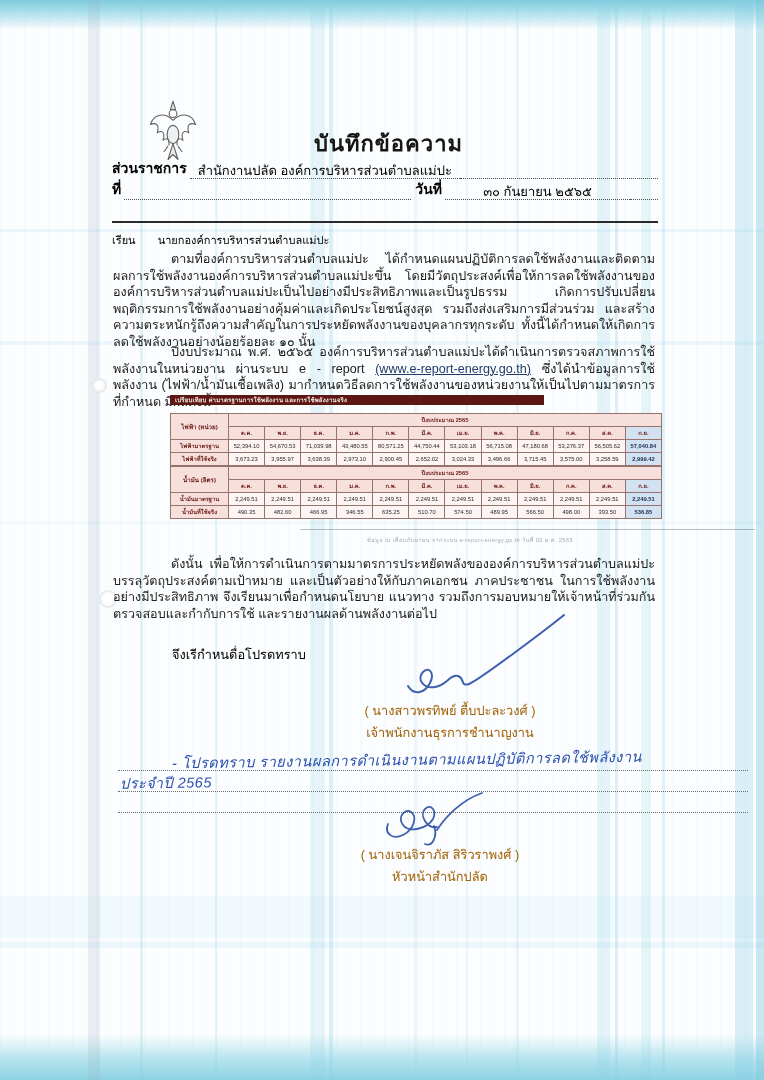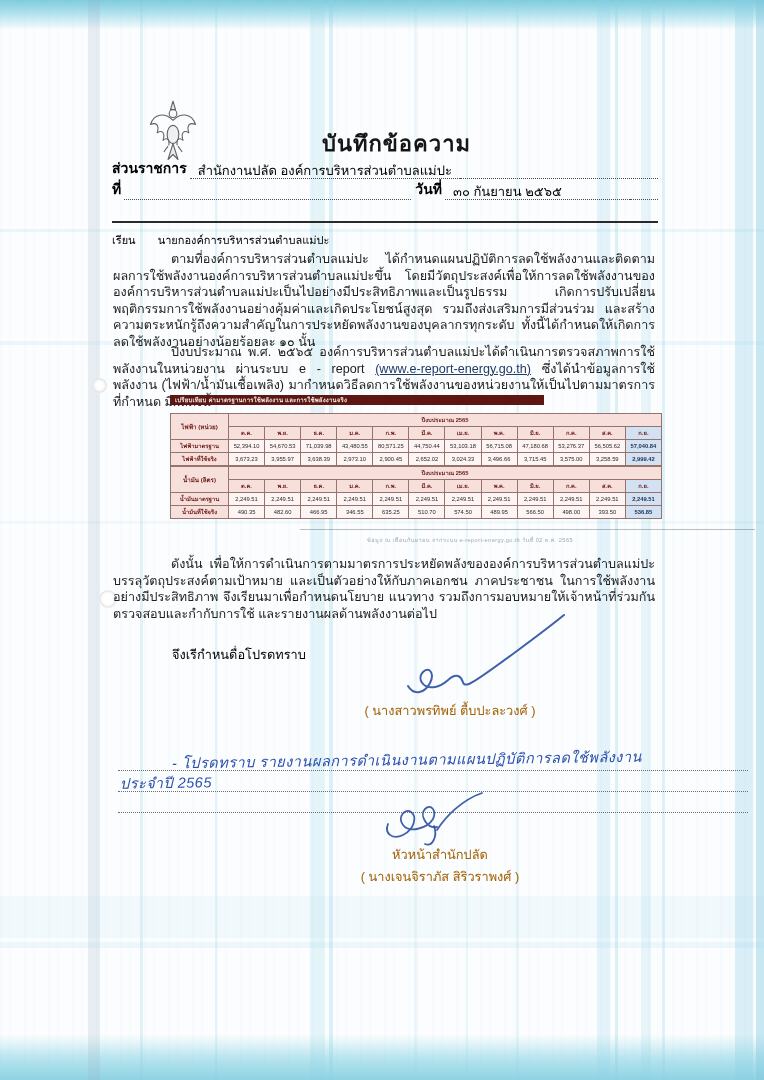--- a/index.html
+++ b/index.html
@@ -12,30 +12,30 @@
     background:linear-gradient(180deg,#7fccdd 0%,#a5dde9 35%,#d9f0f6 75%,rgba(255,255,255,0) 100%); }
   .band-bottom { position:absolute; left:0; top:1034px; width:764px; height:46px;
     background:linear-gradient(0deg,#8ed3e2 0%,#b5e3ee 45%,#e3f4f8 80%,rgba(255,255,255,0) 100%); }
   .streaks { position:absolute; inset:0; pointer-events:none;
     background-image:repeating-linear-gradient(90deg, rgba(140,210,230,0.05) 0 2px, transparent 2px 9px, rgba(140,210,230,0.03) 9px 11px, transparent 11px 24px); }
   .vstreak { position:absolute; top:0; height:1080px; pointer-events:none; }
   .hstreak { position:absolute; left:0; width:764px; pointer-events:none; }
   .hole { position:absolute; background:#ffffff; border-radius:50%;
     border:1px solid rgba(60,70,80,0.12); box-shadow:inset 0 0 3px rgba(80,90,100,0.25); }
 
-  .doc-title { position:absolute; left:124px; width:545px; top:126px; text-align:center;
+  .doc-title { position:absolute; left:116px; width:545px; top:126px; text-align:center;
     font-size:22px; font-weight:bold; letter-spacing:1px; color:#151515; }
 
   .fields { position:absolute; left:112px; width:546px; top:158px; font-size:13px; }
   .frow { display:flex; align-items:flex-end; height:21px; }
   .flabel { font-weight:bold; font-size:14px; white-space:nowrap; padding-right:3px; }
   .dotted { border-bottom:1.6px dotted #4b4b4b; line-height:15px; }
   .fill { flex:1 1 auto; }
   .fval { padding:0 8px; white-space:nowrap;margin-top:39px; }
-  .fval.center { }
+  .fval.center { text-align:center; }
   .divider { position:absolute; left:112px; width:546px; top:221px; border-top:2px solid #2a2a2a; }
 
   .salutation { position:absolute; left:112px; top:231px; font-size:11px; }
   .salutation .sl { margin-right:22px; }
 
   .para { position:absolute; left:113px; width:542px; font-size:12.6px; line-height:16.6px;
     text-align:justify; text-indent:58px; color:#202020; }
   .link { text-decoration:underline; color:#223a66; }
 
   
@@ -255,30 +255,31 @@
   <div class="footnote">ข้อมูล ณ เดือนกันยายน จากระบบ e-report-energy.go.th วันที่ 02 ต.ค. 2565</div>
 
   <div class="para" style="top:556px;">ดังนั้น เพื่อให้การดำเนินการตามมาตรการประหยัดพลังขององค์การบริหารส่วนตำบลแม่ปะบรรลุวัตถุประสงค์ตามเป้าหมาย  และเป็นตัวอย่างให้กับภาคเอกชน ภาคประชาชน ในการใช้พลังงานอย่างมีประสิทธิภาพ  จึงเรียนมาเพื่อกำหนดนโยบาย แนวทาง รวมถึงการมอบหมายให้เจ้าหน้าที่ร่วมกันตรวจสอบและกำกับการใช้ และรายงานผลด้านพลังงานต่อไป</div>
   <div class="closing">จึงเรีกำหนดื่อโปรดทราบ</div>
 
   <svg class="sig" style="left:398px;top:608px;width:172px;height:96px;" viewBox="0 0 172 96">
     <path d="M10,78 C16,88 27,85 32,75 C37,65 31,58 25,64 C19,70 24,81 37,79 C49,77 52,66 60,68 C67,70 62,79 71,76 C80,73 150,20 166,7" fill="none" stroke="#2b4fa4" stroke-width="2" stroke-linecap="round" opacity=".9"></path>
   </svg>
   <div class="name-block" style="left:330px;top:700px;width:240px;">
     <div>( นางสาวพรทิพย์  ตื้บปะละวงศ์ )</div>
+    <div>เจ้าพนักงานธุรการชำนาญงาน</div>
   </div>
 
   <div class="dotline" style="top:770px;"></div>
   <div class="dotline" style="top:791px;"></div>
   <div class="dotline" style="top:812px;"></div>
   <div class="hand" style="left:172px;top:748px;">- โปรดทราบ รายงานผลการดำเนินงานตามแผนปฏิบัติการลดใช้พลังงาน</div>
   <div class="hand" style="left:120px;top:771px;">ประจำปี 2565</div>
 
   <svg class="sig" style="left:382px;top:788px;width:112px;height:62px;" viewBox="0 0 112 62">
     <path d="M6,36 C2,46 11,52 21,47 C33,41 35,28 29,24 C23,20 15,29 21,37 C27,45 45,41 51,31 C55,23 49,15 43,21 C37,27 45,41 55,39" fill="none" stroke="#2b4fa4" stroke-width="1.8" stroke-linecap="round" opacity=".9"></path>
     <path d="M55,42 C64,28 80,12 100,5 M52,38 C56,49 50,59 43,56" fill="none" stroke="#2b4fa4" stroke-width="1.8" stroke-linecap="round" opacity=".9"></path>
   </svg>
   <div class="name-block" style="left:320px;top:844px;width:240px;">
+    <div>( นางเจนจิราภัส  สิริวราพงศ์ )</div>
     <div>หัวหน้าสำนักปลัด</div>
-    <div>( นางเจนจิราภัส  สิริวราพงศ์ )</div>
   </div>
 
 </div>
 
 </body></html>

